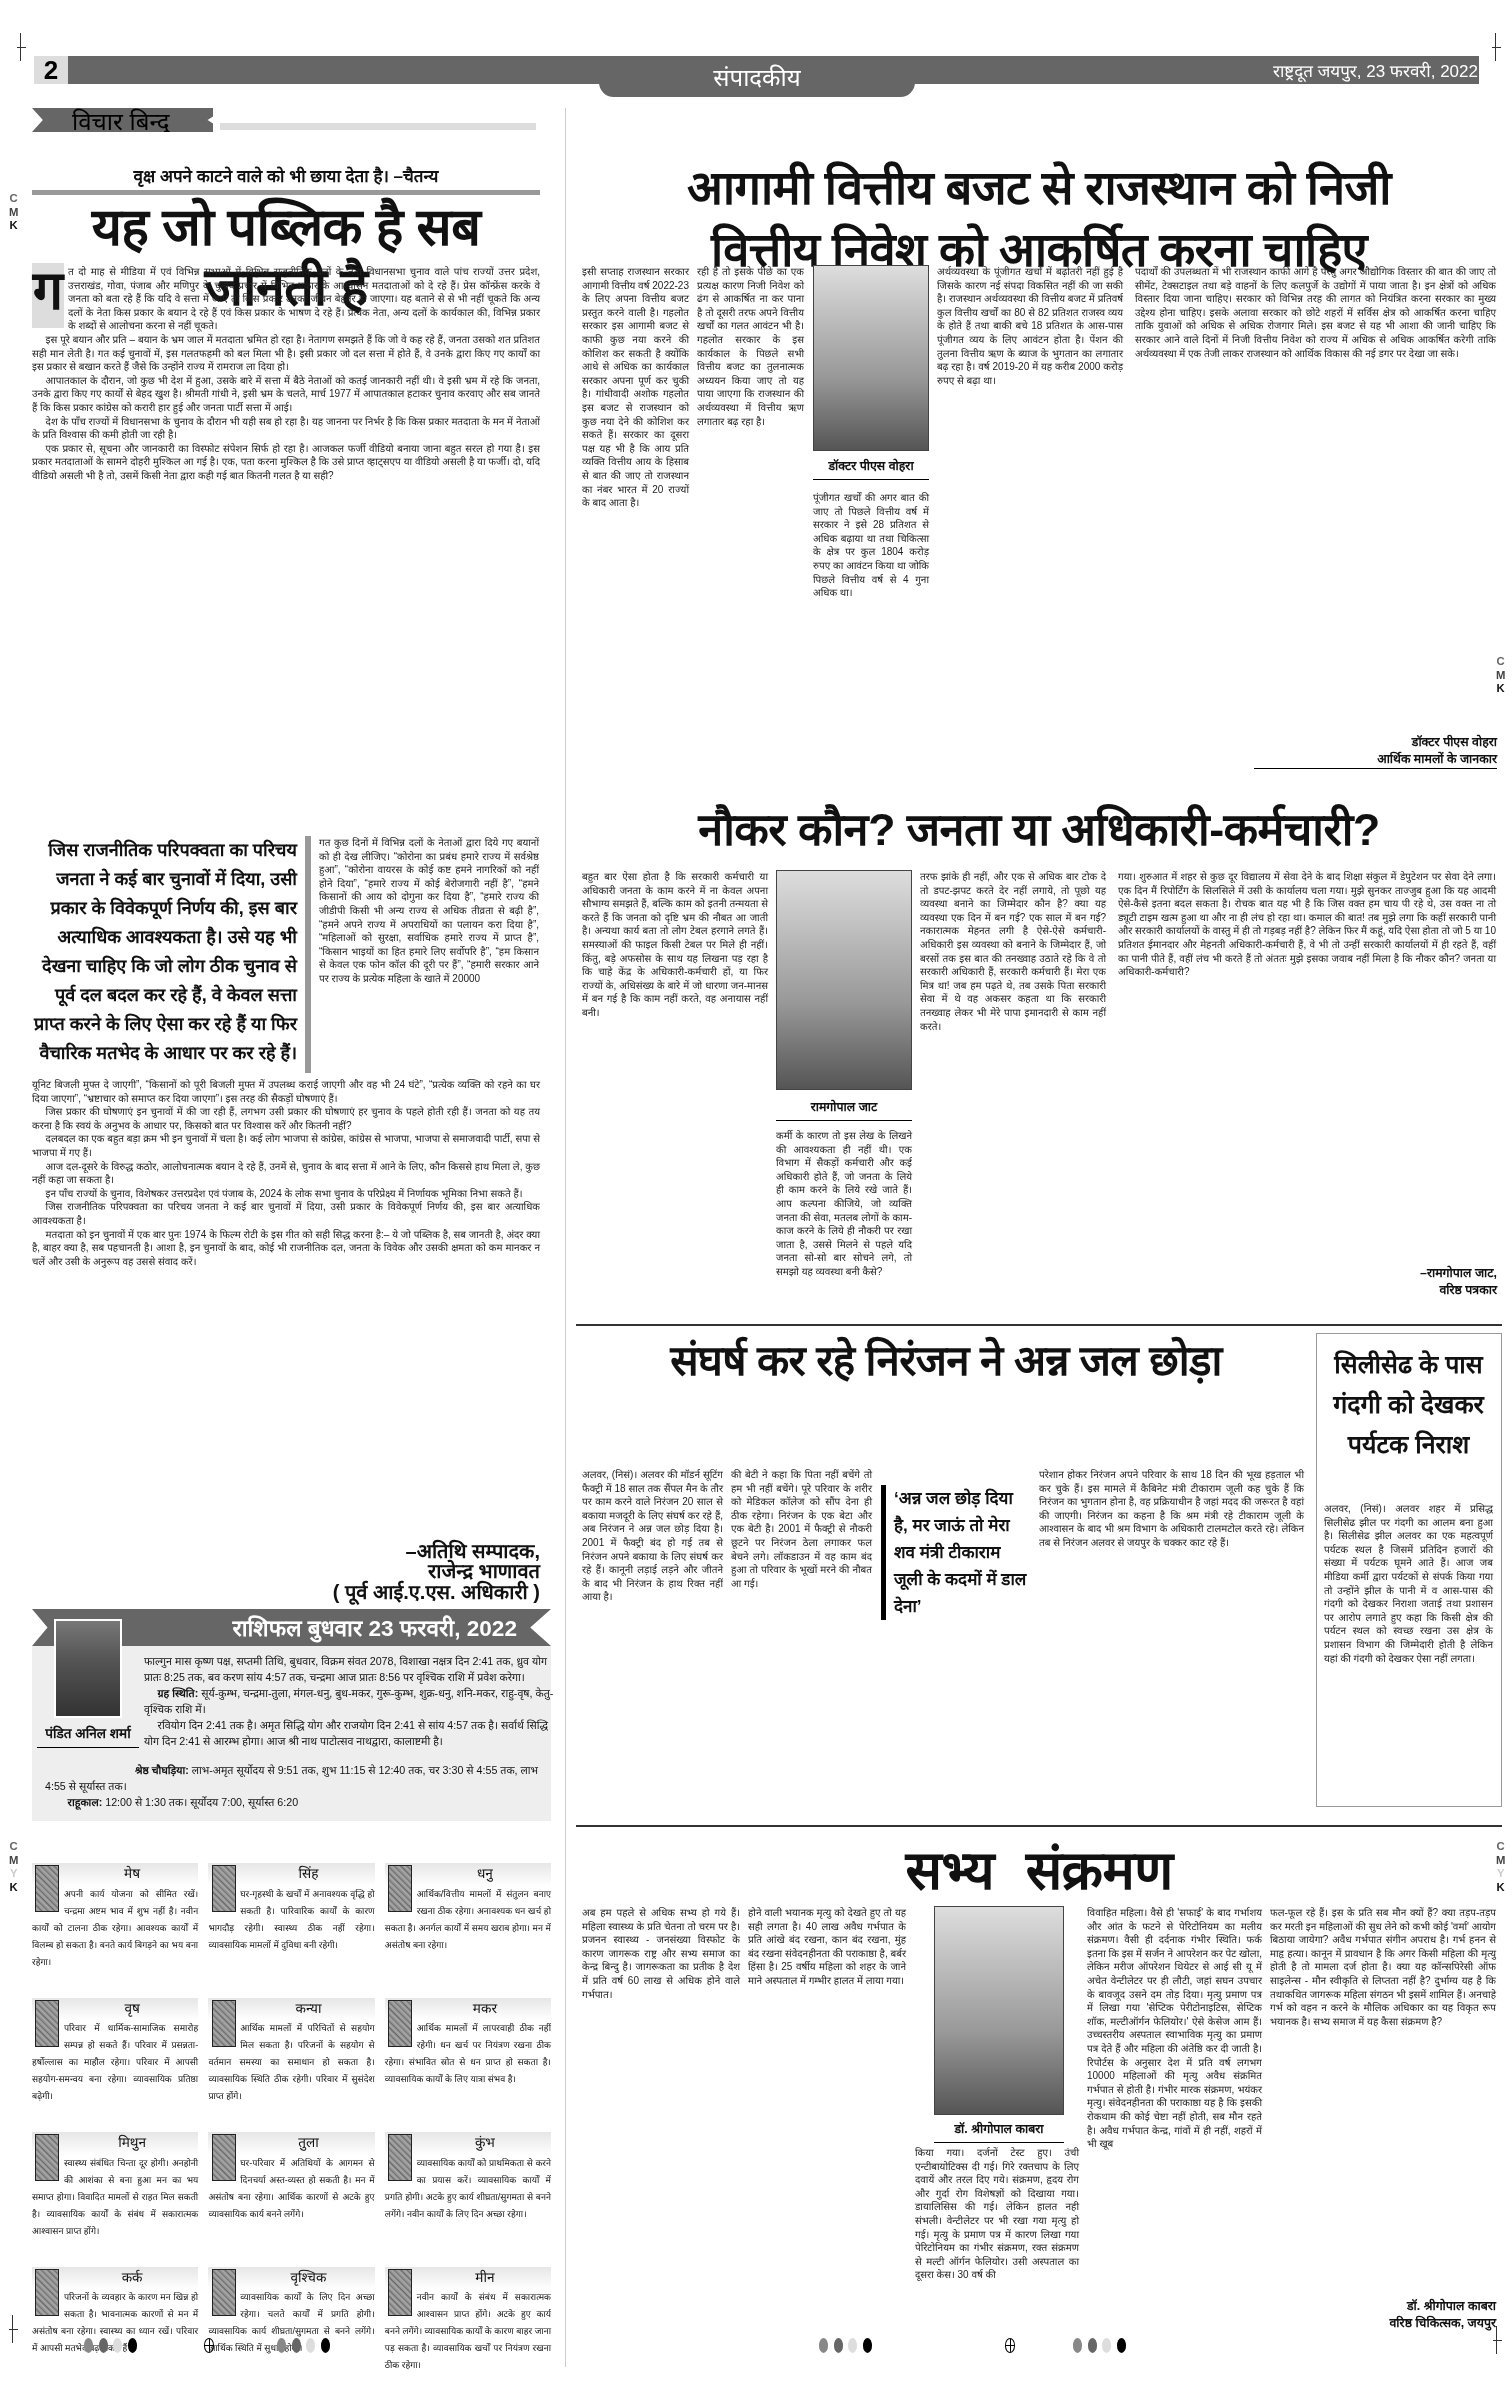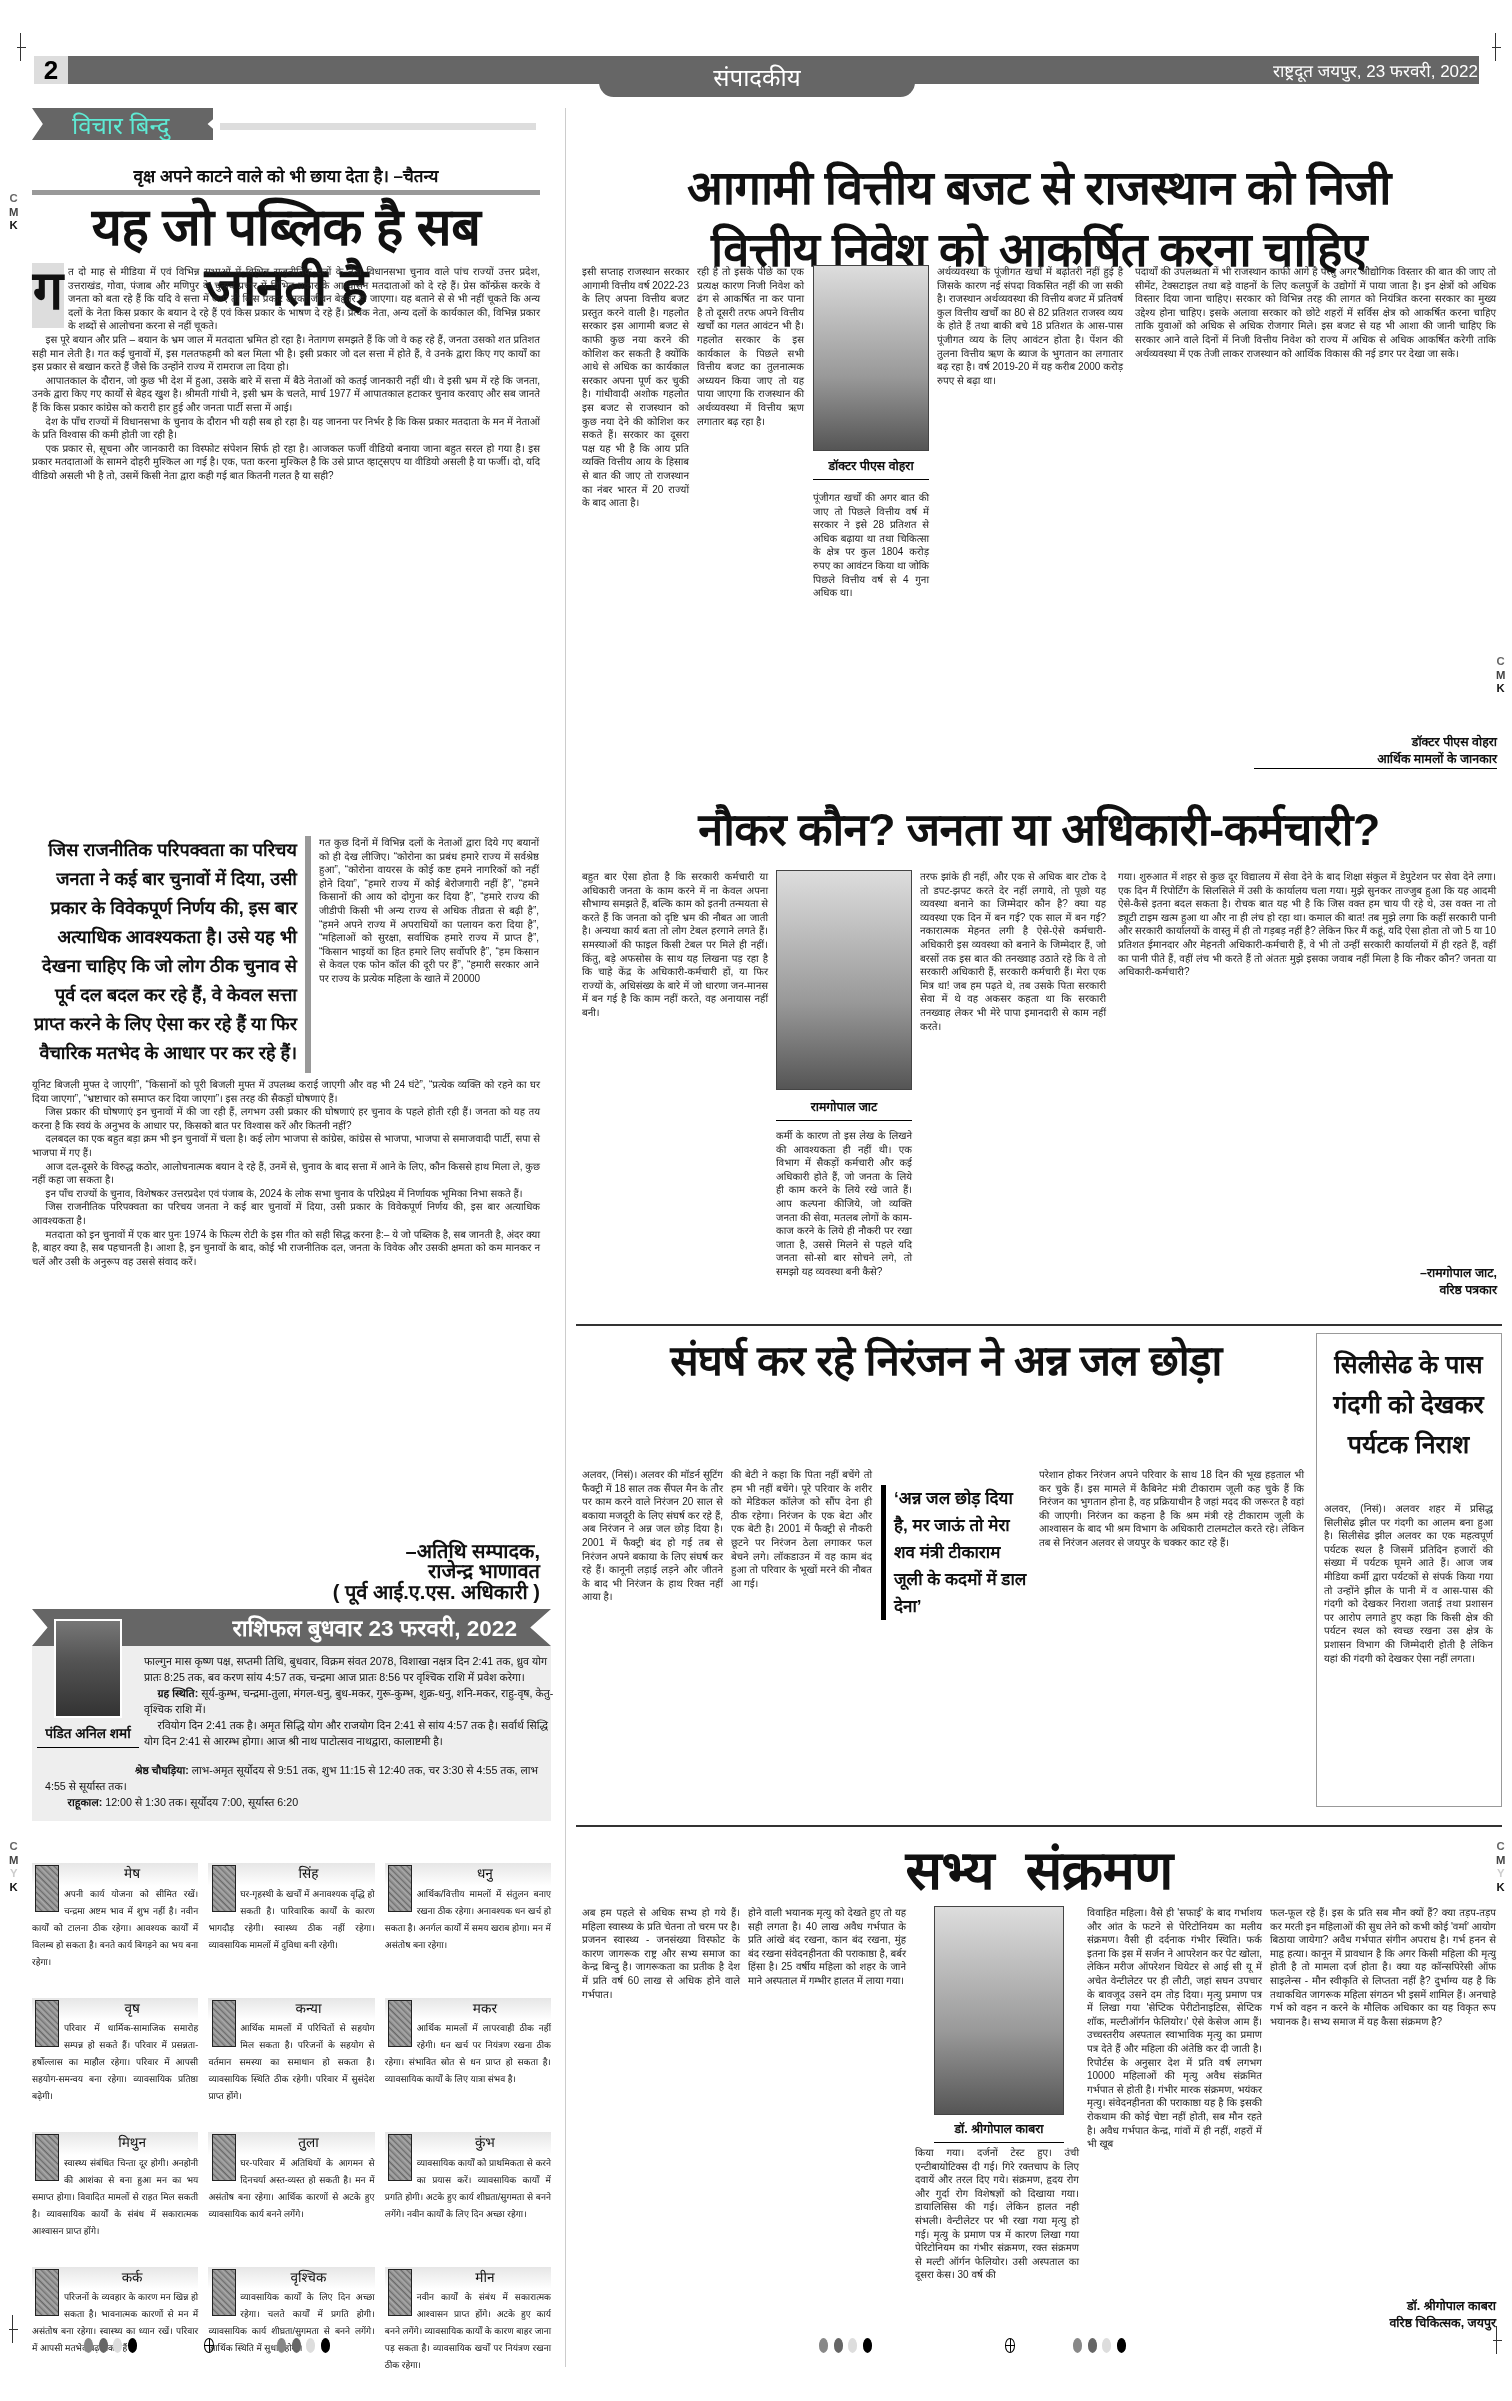--- a/index.html
+++ b/index.html
@@ -6,21 +6,21 @@
   body { width: 1512px; height: 2401px; background: #fff; font-family: "Liberation Sans", "DejaVu Sans", sans-serif; color: #111; position: relative; overflow: hidden; }
   .abs { position: absolute; }
   .reg-mark { position: absolute; width: 9px; height: 28px; border-left: 1.1px solid #333; }
   .reg-mark::after { content: ""; position: absolute; left: -4.5px; top: 13.6px; width: 9px; border-top: 1.1px solid #333; }
   
   .masthead { left: 34px; top: 56px; width: 1445px; height: 28px; background: #666; }
   .page-num { left: 34px; top: 56px; width: 34px; height: 28px; background: #ddd; color: #000; font-size: 26px; font-weight: bold; display:flex; align-items:center; justify-content:center; font-family: "Liberation Sans Narrow","Liberation Sans", sans-serif; }
   .section-tab { left: 599px; top: 56px; width: 316px; height: 41px; background: #666; border-radius: 0 0 14.7px 14.7px; color: #fff; font-size: 24px; display:flex; align-items:center; justify-content:center; }
   .dateline { right: 34px; top: 56px; height: 28px; color: #fff; font-size: 17px; display:flex; align-items:center; }
   
-  .vichar-tab { left: 32px; top: 108px; width: 181px; height: 32px; background: #666; color: #5eead4; font-size: 24px; display:flex; align-items:center; padding-left: 40px; clip-path: polygon(0 0, 100% 0, 100% 35%, 97% 50%, 100% 65%, 100% 100%, 0 100%, 6% 50%); }
+  .vichar-tab { left: 32px; top: 108px; width: 181px; height: 24px; background: #666; color: #000000; font-size: 24px; display:flex; align-items:center; padding-left: 40px; clip-path: polygon(0 0, 100% 0, 100% 35%, 97% 50%, 100% 65%, 100% 100%, 0 100%, 6% 50%); }
   .vichar-line { left: 220px; top: 123px; width: 316px; height: 6.8px; background: #ddd; }
   .quote { left: 32px; top: 164px; width: 508px; text-align: center; font-size: 17px; font-weight: bold; }
   .quote-rule { left: 32px; top: 190px; width: 508px; height: 4.5px; background: #999; }
   .left-headline { left: 32px; top: 198px; width: 508px; text-align: center; font-size: 52px; font-weight: 900; letter-spacing: -0.6px; line-height: 1.15; }
   .dropcap { left: 32px; top: 263px; width: 32px; height: 65px; background: #ddd; font-size: 54px; font-weight: 900; display:flex; align-items:flex-start; justify-content:center; line-height: 1; }
   .body-text { font-size: 10px; line-height: 13.6px; text-align: justify; color: #222; }
   .para-indent { text-indent: 13.6px; }
   .pullquote { left: 32px; top: 836px; width: 265px; font-size: 18px; font-weight: bold; line-height: 29px; text-align: right; }
   .pull-bar { left: 305px; top: 836px; width: 5.6px; height: 237px; background: #999; }
   .sig { text-align: right; font-size: 20px; font-weight: bold; line-height: 20.3px; }

